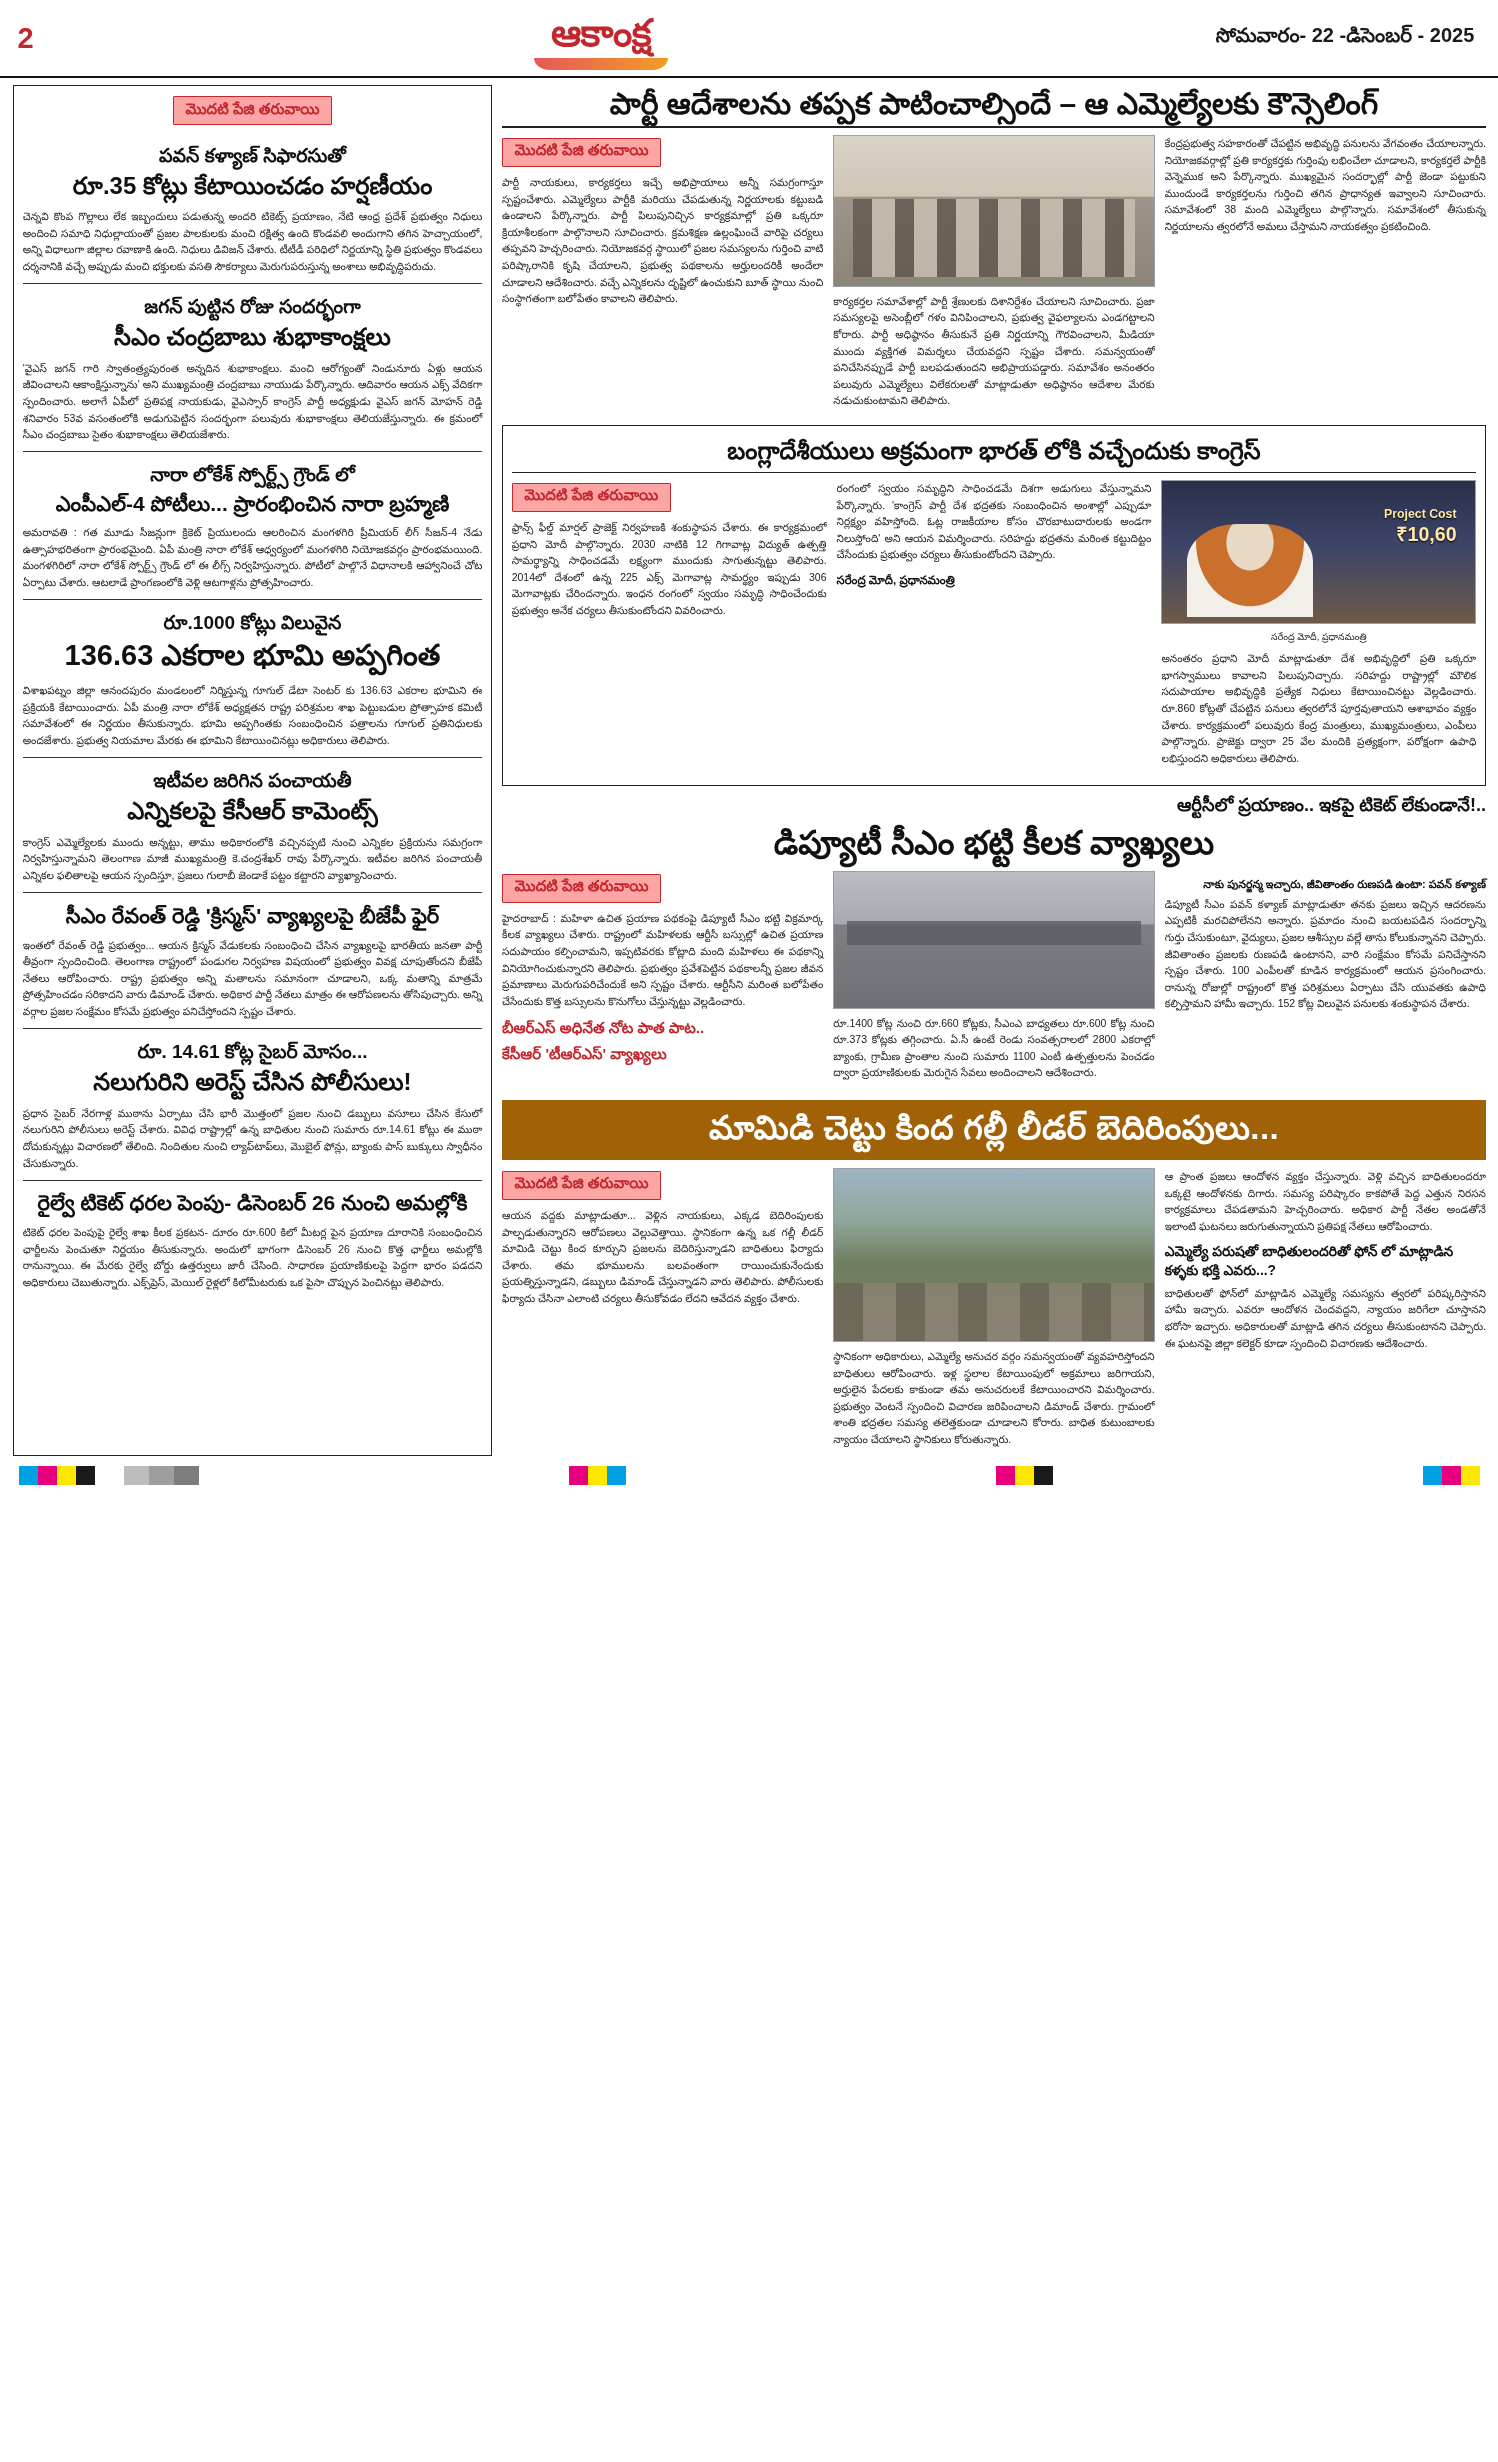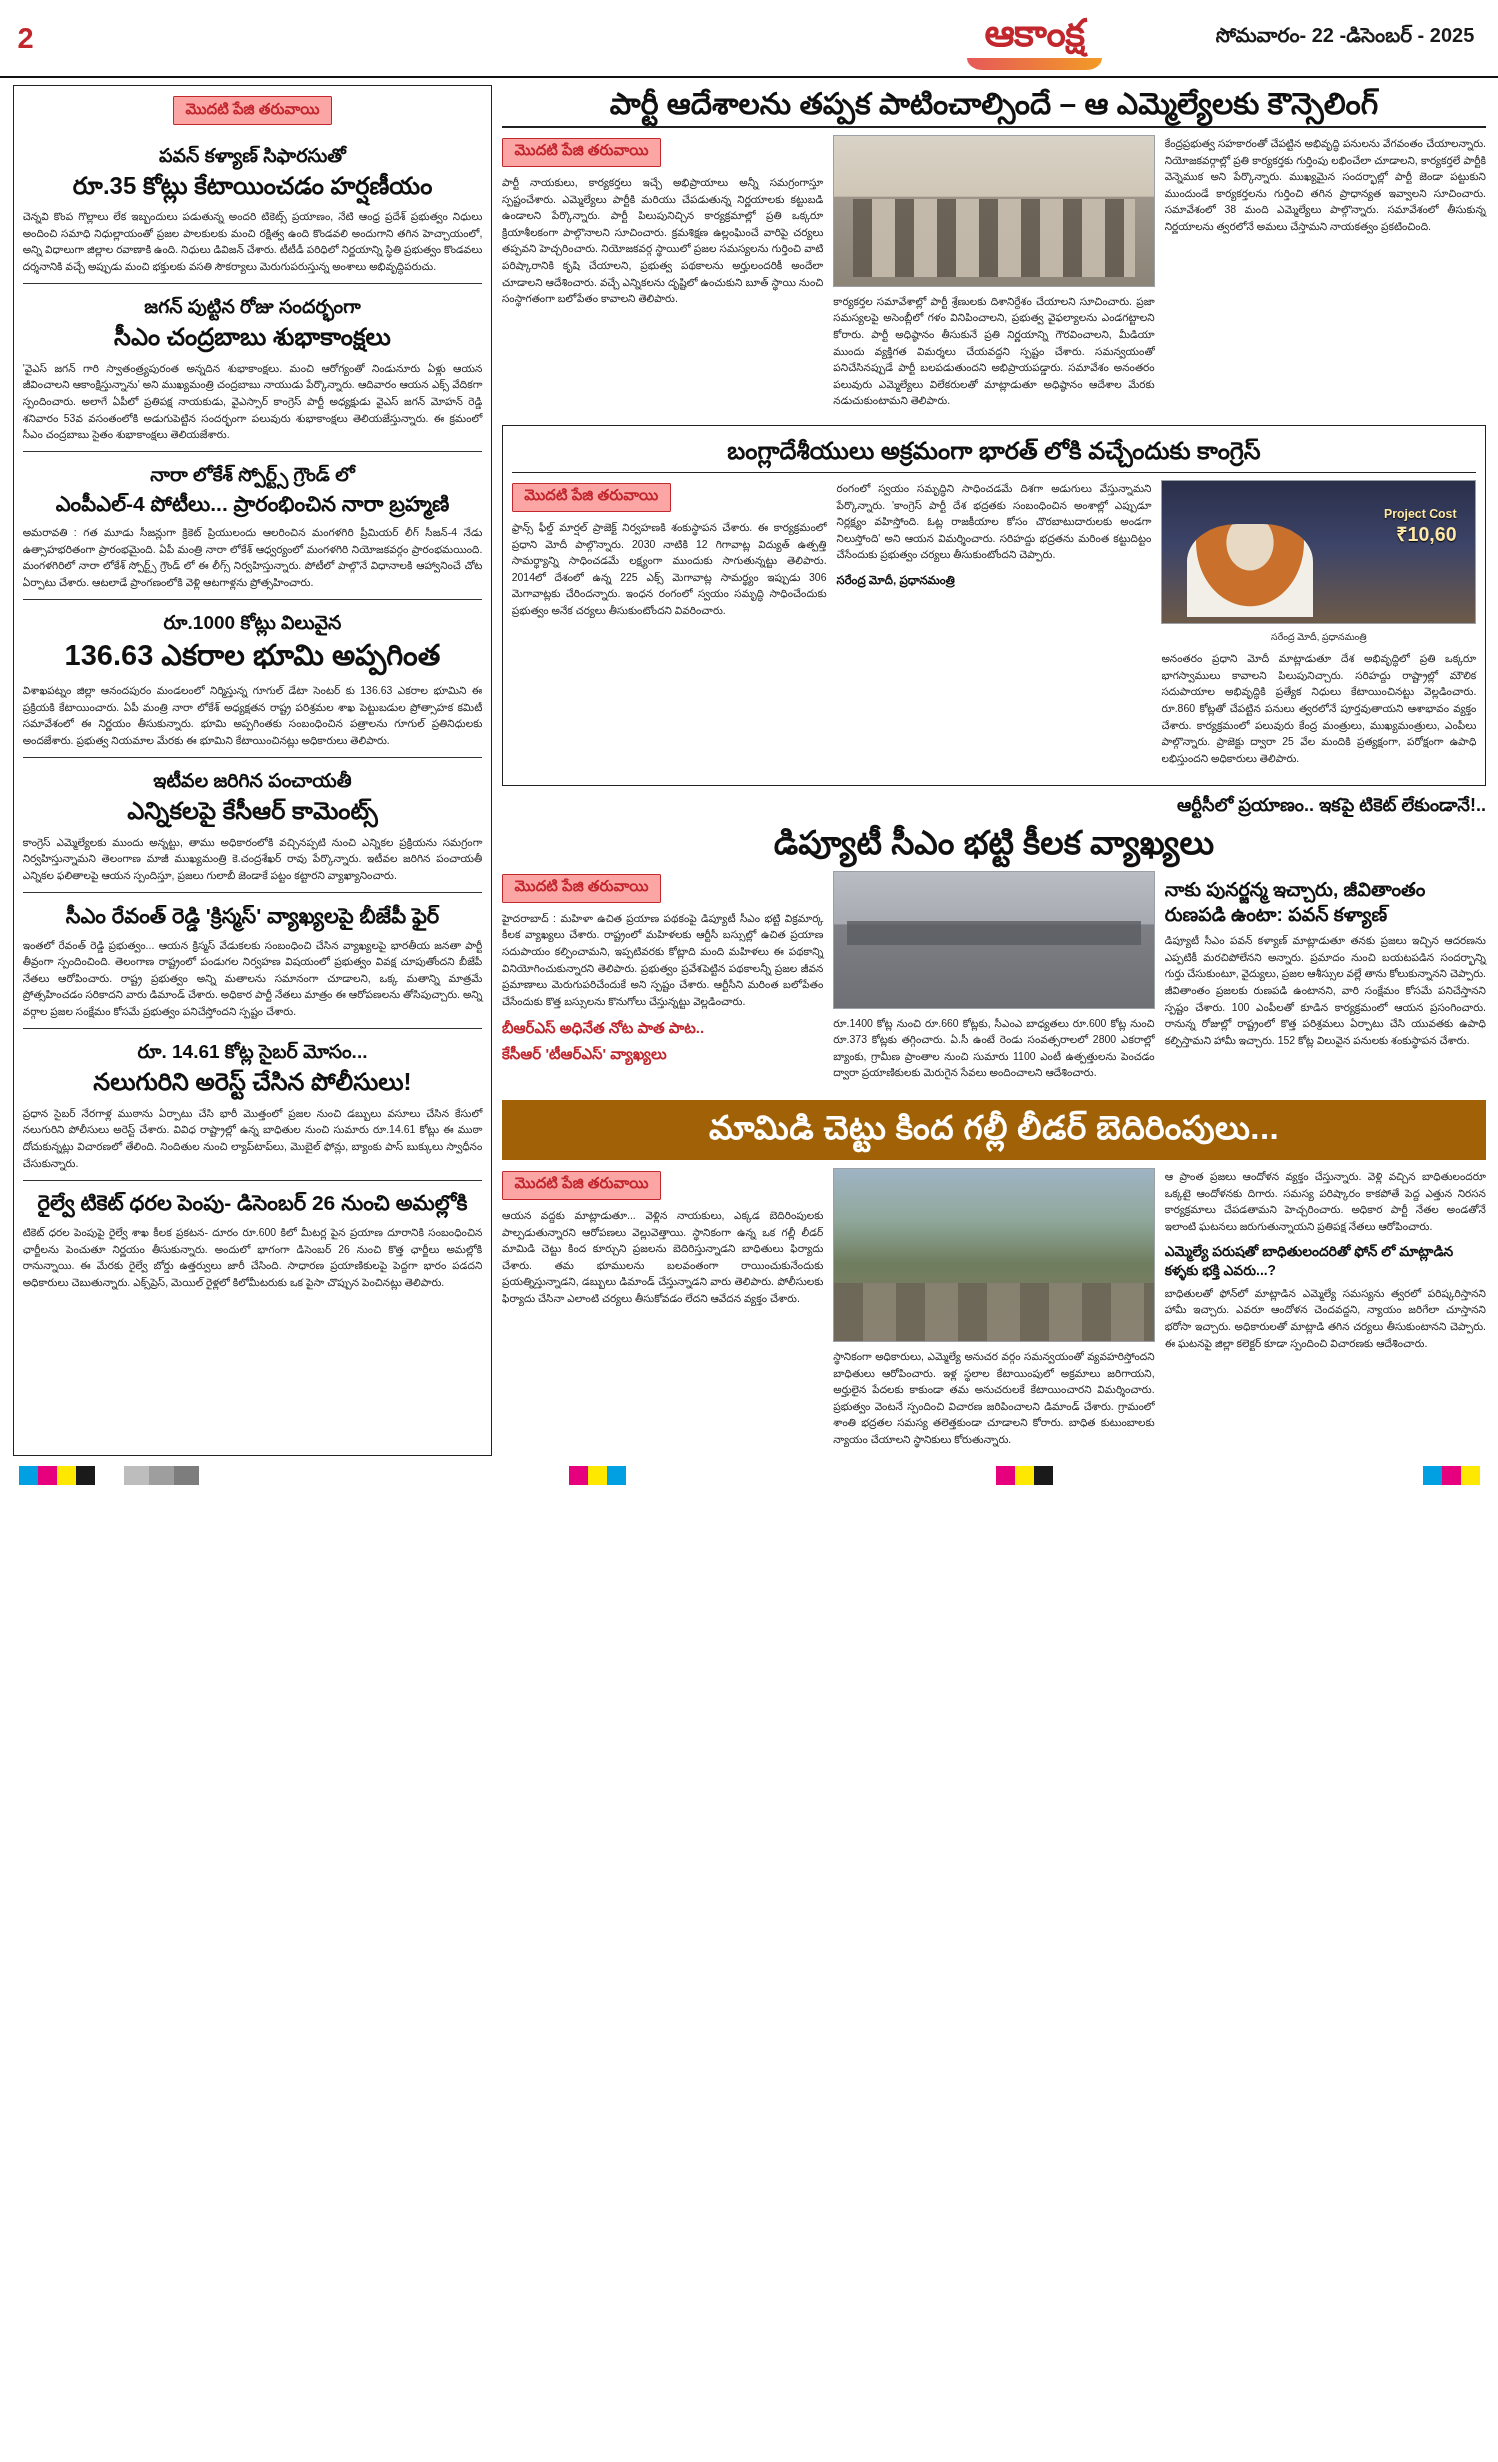--- a/index.html
+++ b/index.html
@@ -31,21 +31,21 @@
   }
   .page-num{
     font-size:29px;
     font-weight:bold;
     color:#c1272d;
     width:87px;
   }
   .logo-wrap{
     flex:1;
     display:flex;
-    justify-content:flex-end;
+    justify-content:center;
     align-items:center;
   }
   .logo{
     font-size:38px;
     font-weight:bold;
     color:#c1272d;
     letter-spacing:-0.7px;
     position:relative;
     padding:1.5px 13px;
   }
@@ -395,21 +395,21 @@
             <span class="jump-label">మొదటి పేజి తరువాయి</span>
             <p class="body-text">హైదరాబాద్ : మహిళా ఉచిత ప్రయాణ పథకంపై డిప్యూటీ సీఎం భట్టి విక్రమార్క కీలక వ్యాఖ్యలు చేశారు. రాష్ట్రంలో మహిళలకు ఆర్టీసీ బస్సుల్లో ఉచిత ప్రయాణ సదుపాయం కల్పించామని, ఇప్పటివరకు కోట్లాది మంది మహిళలు ఈ పథకాన్ని వినియోగించుకున్నారని తెలిపారు. ప్రభుత్వం ప్రవేశపెట్టిన పథకాలన్నీ ప్రజల జీవన ప్రమాణాలు మెరుగుపరిచేందుకే అని స్పష్టం చేశారు. ఆర్టీసీని మరింత బలోపేతం చేసేందుకు కొత్త బస్సులను కొనుగోలు చేస్తున్నట్టు వెల్లడించారు.</p>
             <div class="subhead">బీఆర్ఎస్ అధినేత నోట పాత పాట..</div>
             <div class="subhead">కేసీఆర్ 'టీఆర్ఎస్' వ్యాఖ్యలు</div>
           </div>
           <div>
             <div class="photo ph-table" style="height:138px;"></div>
             <p class="body-text">రూ.1400 కోట్ల నుంచి రూ.660 కోట్లకు, సీఎంఎ బాధ్యతలు రూ.600 కోట్ల నుంచి రూ.373 కోట్లకు తగ్గించారు. ఏ.సీ ఉంటే రెండు సంవత్సరాలలో 2800 ఎకరాల్లో బ్యాంకు, గ్రామీణ ప్రాంతాల నుంచి సుమారు 1100 ఎంటీ ఉత్పత్తులను పెంచడం ద్వారా ప్రయాణికులకు మెరుగైన సేవలు అందించాలని ఆదేశించారు.</p>
           </div>
           <div>
-            <div class="subhead dark" style="font-size:19px;">నాకు పునర్జన్మ ఇచ్చారు, జీవితాంతం రుణపడి ఉంటా: పవన్ కళ్యాణ్</div>
+            <div class="subhead dark" style="font-size:11px;text-align:right;">నాకు పునర్జన్మ ఇచ్చారు, జీవితాంతం రుణపడి ఉంటా: పవన్ కళ్యాణ్</div>
             <p class="body-text">డిప్యూటీ సీఎం పవన్ కళ్యాణ్ మాట్లాడుతూ తనకు ప్రజలు ఇచ్చిన ఆదరణను ఎప్పటికీ మరచిపోలేనని అన్నారు. ప్రమాదం నుంచి బయటపడిన సందర్భాన్ని గుర్తు చేసుకుంటూ, వైద్యులు, ప్రజల ఆశీస్సుల వల్లే తాను కోలుకున్నానని చెప్పారు. జీవితాంతం ప్రజలకు రుణపడి ఉంటానని, వారి సంక్షేమం కోసమే పనిచేస్తానని స్పష్టం చేశారు. 100 ఎంపీలతో కూడిన కార్యక్రమంలో ఆయన ప్రసంగించారు. రానున్న రోజుల్లో రాష్ట్రంలో కొత్త పరిశ్రమలు ఏర్పాటు చేసి యువతకు ఉపాధి కల్పిస్తామని హామీ ఇచ్చారు. 152 కోట్ల విలువైన పనులకు శంకుస్థాపన చేశారు.</p>
           </div>
         </div>
       </div>
 
       <div>
         <div class="red-banner">మామిడి చెట్టు కింద గల్లీ లీడర్ బెదిరింపులు...</div>
         <div class="three-col">
           <div>
             <span class="jump-label">మొదటి పేజి తరువాయి</span>

